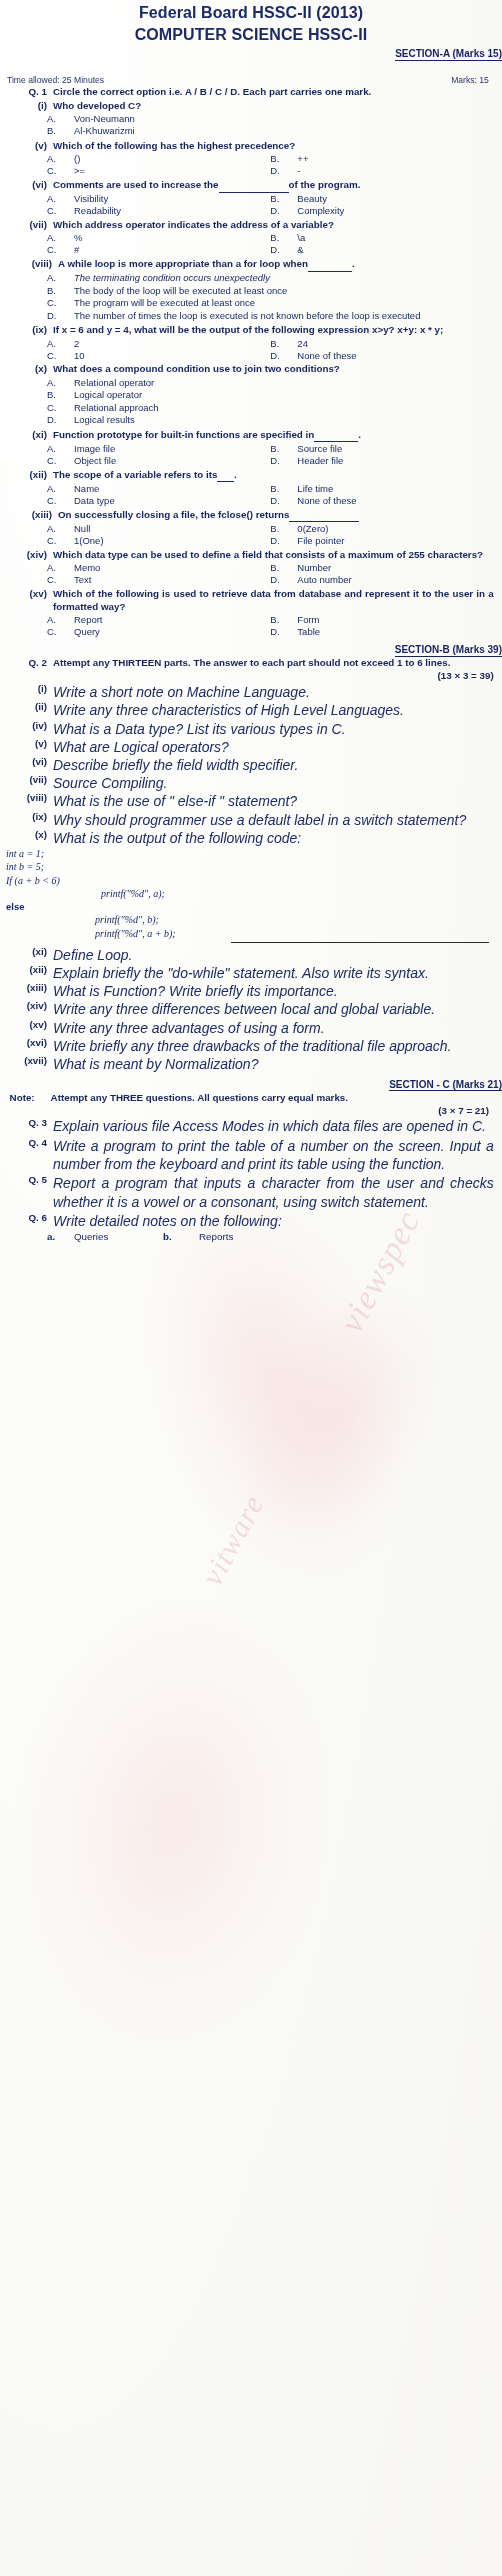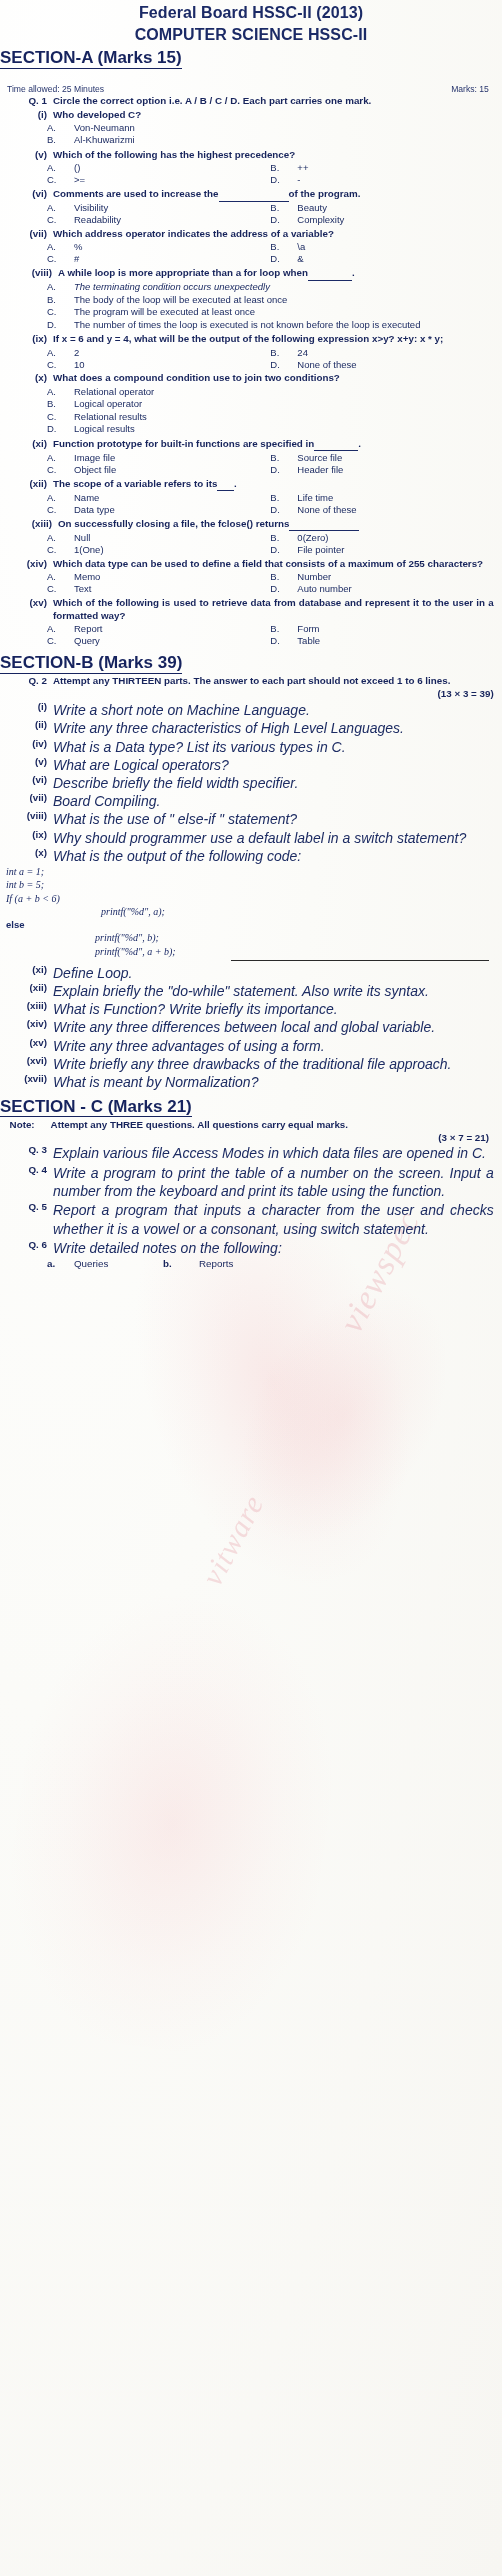--- a/index.html
+++ b/index.html
@@ -44,23 +44,23 @@
   .doc-title{
     text-align:center;
     font-weight:bold;
     font-size:16px;
     letter-spacing:0.1px;
     line-height:1.32;
     color:#1b2a66;
   }
   .doc-title .ln{display:block;}
   .sec-head{
-    text-align:left;
+    text-align:right;
     font-weight:bold;
-    font-size:17px;
+    font-size:10px;
     margin:3.6px 0 1.2px;
     color:#16235e;
   }
   .sec-head span{
     border-bottom:1.5px solid #16235e;
     padding-bottom:0.6px;
   }
   .meta{
     display:flex;
     justify-content:space-between;
@@ -373,21 +373,21 @@
           <div class="opt-full">
             <span class="ltr">A.</span>
             <span class="txt">Relational operator</span>
           </div>
           <div class="opt-full">
             <span class="ltr">B.</span>
             <span class="txt">Logical operator</span>
           </div>
           <div class="opt-full">
             <span class="ltr">C.</span>
-            <span class="txt">Relational results</span>
+            <span class="txt">Relational approach</span>
           </div>
           <div class="opt-full">
             <span class="ltr">D.</span>
             <span class="txt">Logical results</span>
           </div>
         </div>
         <div class="qrow">
           <div class="qlabel">(xi)</div>
           <div class="qtext"><span>Function prototype for built-in functions are specified in</span><span class="blank b-md">&nbsp;</span><span>.</span></div>
         </div>
@@ -538,21 +538,21 @@
         <div class="brow">
           <div class="blabel">(v)</div>
           <div class="btext nj">What are Logical operators?</div>
         </div>
         <div class="brow">
           <div class="blabel">(vi)</div>
           <div class="btext nj">Describe briefly the field width specifier.</div>
         </div>
         <div class="brow">
           <div class="blabel">(vii)</div>
-          <div class="btext nj">Board Compiling.</div>
+          <div class="btext nj">Source Compiling.</div>
         </div>
         <div class="brow">
           <div class="blabel">(viii)</div>
           <div class="btext nj">What is the use of " else-if " statement?</div>
         </div>
         <div class="brow">
           <div class="blabel">(ix)</div>
           <div class="btext">Why should programmer use a default label in a switch statement?</div>
         </div>
         <div class="brow">

